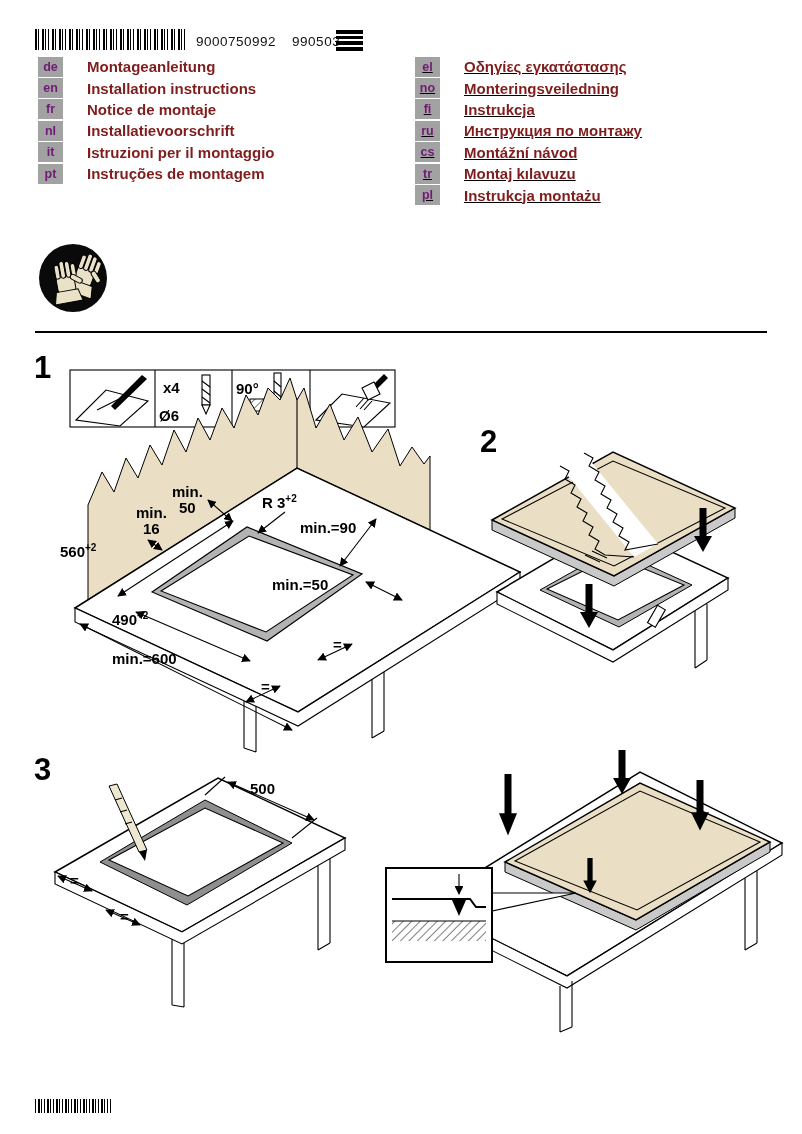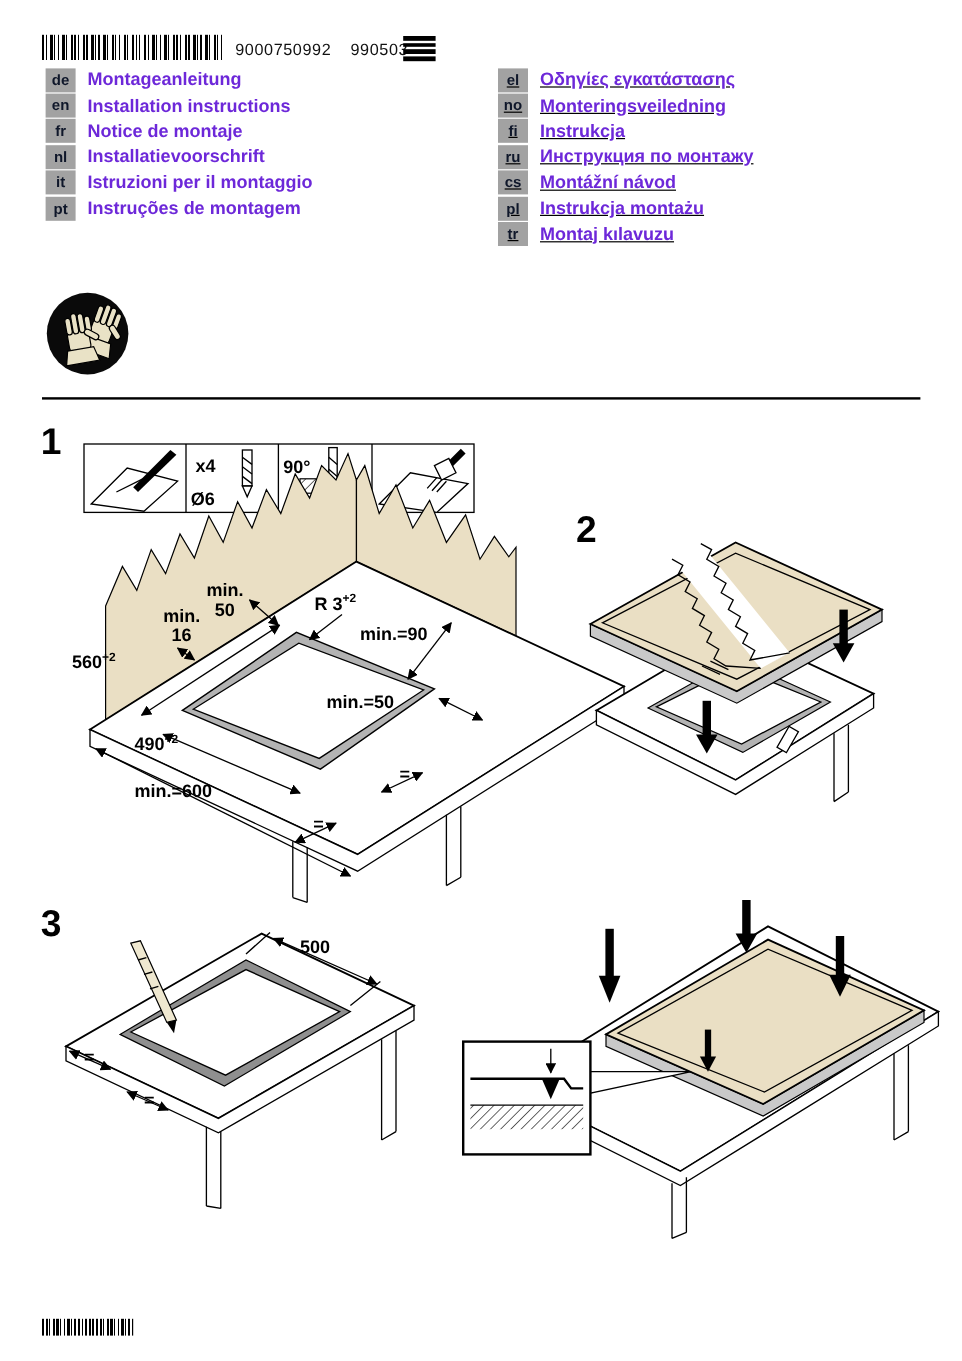--- a/index.html
+++ b/index.html
@@ -10,22 +10,22 @@
   .minibarcode{position:absolute;left:35px;top:1099px;width:76px;height:14px;
     background:repeating-linear-gradient(90deg,#000 0 1.5px,#fff 1.5px 3px,#000 3px 5px,#fff 5px 6px,#000 6px 7px,#fff 7px 9px);}
   .partnums{position:absolute;left:196px;top:34px;font-size:13.5px;color:#111;letter-spacing:.5px;}
   .partnums span + span{margin-left:16px;}
   .regmark{position:absolute;left:336px;top:30px;}
   .regmark i{display:block;width:27px;height:3.5px;background:#000;margin-bottom:2.2px;}
   .lcol{position:absolute;top:56px;}
   .lcol.left{left:38px;}
   .lcol.right{left:415px;text-decoration:underline;}
   .lrow{display:flex;align-items:center;height:21.4px;}
-  .badge{display:inline-flex;align-items:center;justify-content:center;width:25px;height:20px;background:#a2a2a2;color:#0f172a;font-size:12.5px;font-weight:bold;}
-  .ltitle{margin-left:10px;font-size:15px;font-weight:bold;color:#6d28d9;white-space:nowrap;}
+  .badge{display:inline-flex;align-items:center;justify-content:center;width:25px;height:20px;background:#a2a2a2;color:#701a75;font-size:12.5px;font-weight:bold;}
+  .ltitle{margin-left:24px;font-size:15px;font-weight:bold;color:#7f1d1d;white-space:nowrap;}
   .gloves{position:absolute;left:37px;top:242px;width:72px;height:72px;}
   .divider{position:absolute;left:35px;top:331px;width:732px;height:1.6px;background:#000;}
   .diagrams{position:absolute;left:0;top:336px;}
   svg text{font-family:"Liberation Sans",sans-serif;}
   .lbl{font-size:15px;font-weight:bold;fill:#000;}
   .sup{font-size:10px;font-weight:bold;fill:#000;}
   .stepnum{font-size:31px;font-weight:bold;fill:#000;}
   .ln{fill:#fff;stroke:#000;stroke-width:1.5;}
   .thin{fill:none;stroke:#000;stroke-width:1.1;}
   .whitefill{fill:#fff;stroke:#000;stroke-width:1.1;}
@@ -88,26 +88,26 @@
       </div>
     <div class="lrow">
         <span class="badge">ru</span>
         <span class="ltitle">Инструкция по монтажу</span>
       </div>
     <div class="lrow">
         <span class="badge">cs</span>
         <span class="ltitle">Montážní návod</span>
       </div>
     <div class="lrow">
+        <span class="badge">tr</span>
+        <span class="ltitle">Montaj kılavuzu</span>
+      </div>
+    <div class="lrow">
         <span class="badge">pl</span>
         <span class="ltitle">Instrukcja montażu</span>
-      </div>
-    <div class="lrow">
-        <span class="badge">tr</span>
-        <span class="ltitle">Montaj kılavuzu</span>
       </div>
   </div>
 
   <div class="gloves">
     <svg viewBox="0 0 72 72" width="72" height="72">
       <defs>
         <clipPath id="gclip">
             <circle cx="36" cy="36" r="34"></circle>
           </clipPath>
         <g id="glove">

